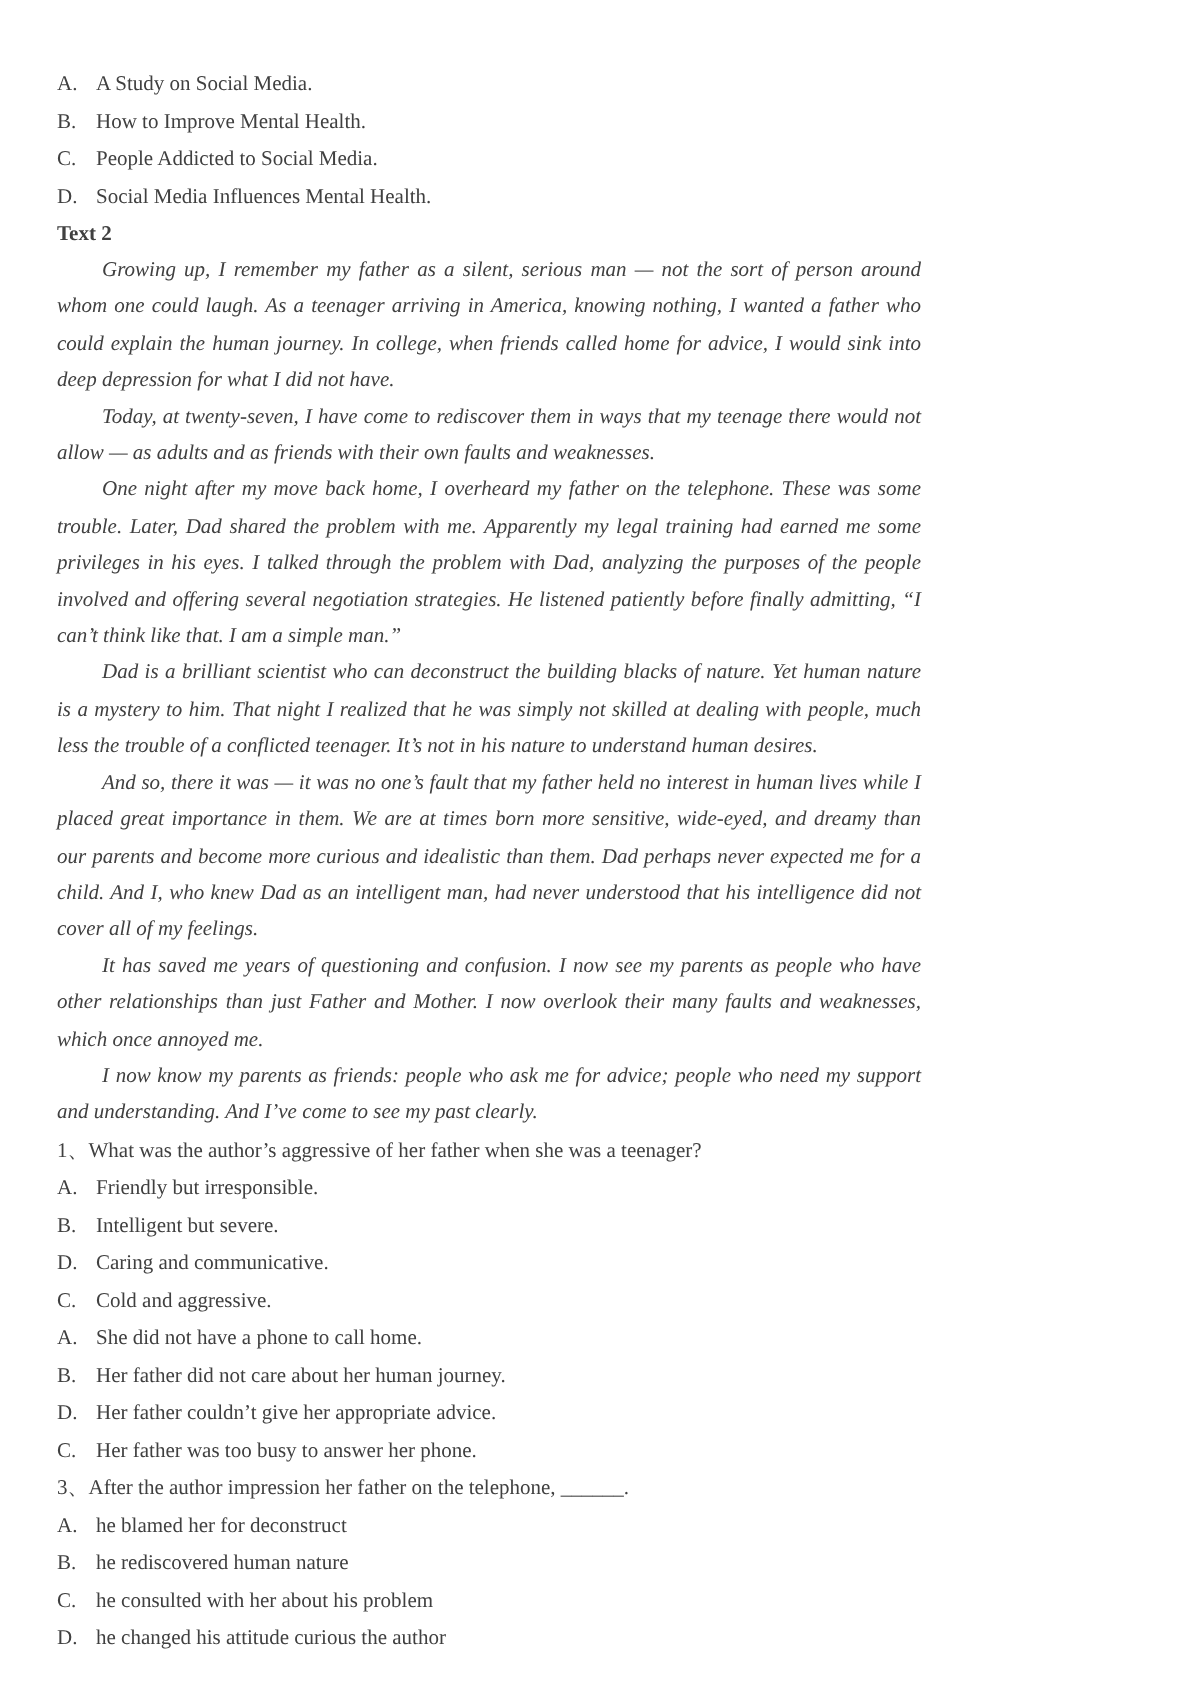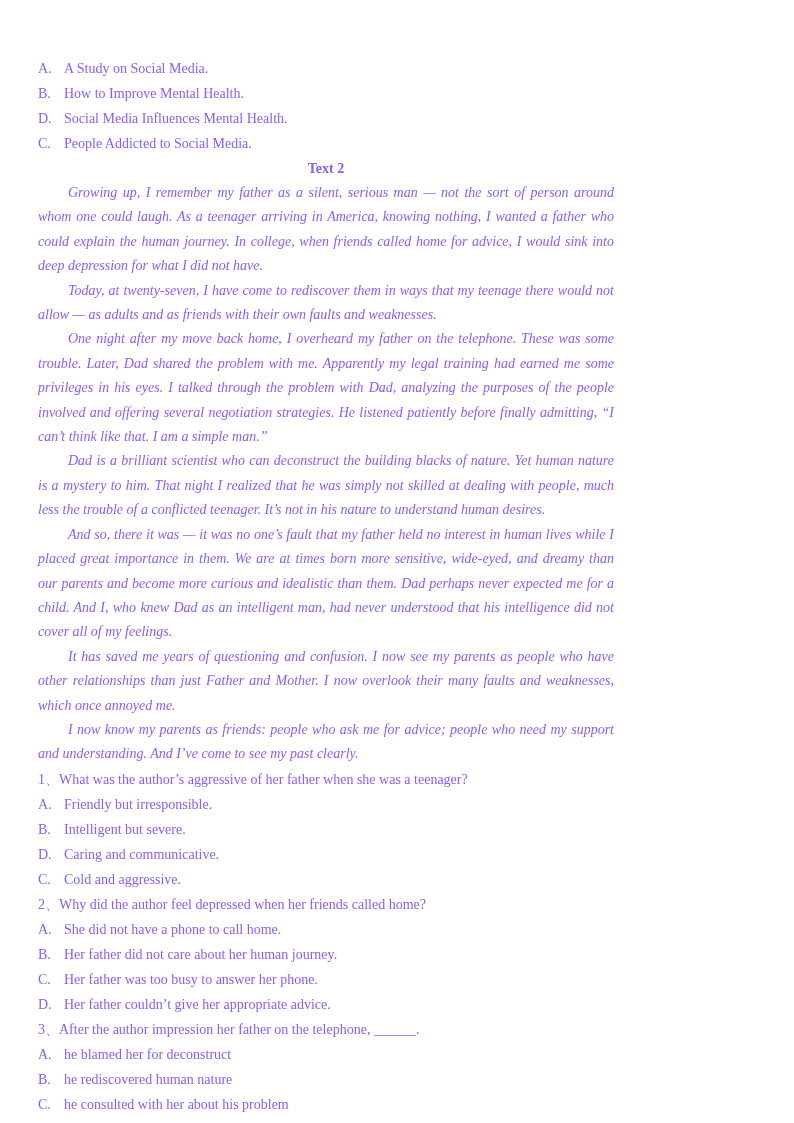--- a/index.html
+++ b/index.html
@@ -6,36 +6,35 @@
     margin: 0;
     padding: 0;
     background: #ffffff;
   }
   .page {
     position: relative;
     width: 652px;
     height: 1123px;
     box-sizing: border-box;
     background: #ffffff;
-    color: #8b5cf6;
-    padding: 56px 38px 0 38px;
+    color: #404040;
+    padding: 44px 38px 0 38px;
     font-family: "Liberation Serif", "DejaVu Serif", serif;
     font-size: 14px;
   }
   .opt-line {
     line-height: 25px;
     white-space: nowrap;
   }
   .opt-label {
     display: inline-block;
     min-width: 26px;
   }
   .heading {
     margin: 0;
-    text-align: center;
     font-weight: bold;
     font-size: 14px;
     line-height: 25px;
   }
   .para {
     margin: 0;
     text-align: justify;
     text-indent: 30px;
     line-height: 24.4px;
     font-style: italic;
@@ -50,24 +49,24 @@
 <div class="page">
 
   <div>
     <div class="opt-line">
       <span class="opt-label">A.</span><span>A Study on Social Media.</span>
     </div>
     <div class="opt-line">
       <span class="opt-label">B.</span><span>How to Improve Mental Health.</span>
     </div>
     <div class="opt-line">
-      <span class="opt-label">D.</span><span>Social Media Influences Mental Health.</span>
+      <span class="opt-label">C.</span><span>People Addicted to Social Media.</span>
     </div>
     <div class="opt-line">
-      <span class="opt-label">C.</span><span>People Addicted to Social Media.</span>
+      <span class="opt-label">D.</span><span>Social Media Influences Mental Health.</span>
     </div>
   </div>
 
   <h2 class="heading">Text 2</h2>
 
   <div>
     <p class="para">Growing up, I remember my father as a silent, serious man — not the sort of person around whom one could laugh. As a teenager arriving in America, knowing nothing, I wanted a father who could explain the human journey. In college, when friends called home for advice, I would sink into deep depression for what I did not have.</p>
     <p class="para">Today, at twenty-seven, I have come to rediscover them in ways that my teenage there would not allow — as adults and as friends with their own faults and weaknesses.</p>
     <p class="para">One night after my move back home, I overheard my father on the telephone. These was some trouble. Later, Dad shared the problem with me. Apparently my legal training had earned me some privileges in his eyes. I talked through the problem with Dad, analyzing the purposes of the people involved and offering several negotiation strategies. He listened patiently before finally admitting, “I can’t think like that. I am a simple man.”</p>
     <p class="para">Dad is a brilliant scientist who can deconstruct the building blacks of nature. Yet human nature is a mystery to him. That night I realized that he was simply not skilled at dealing with people, much less the trouble of a conflicted teenager. It’s not in his nature to understand human desires.</p>
@@ -88,34 +87,31 @@
     </div>
     <div class="opt-line">
       <span class="opt-label">D.</span><span>Caring and communicative.</span>
     </div>
     <div class="opt-line">
       <span class="opt-label">C.</span><span>Cold and aggressive.</span>
     </div>
   </div>
 
   <div>
-    <div class="q-stem">
-      <span>2、</span><span>Why did the author feel depressed when her friends called home?</span>
-    </div>
     <div class="opt-line">
       <span class="opt-label">A.</span><span>She did not have a phone to call home.</span>
     </div>
     <div class="opt-line">
       <span class="opt-label">B.</span><span>Her father did not care about her human journey.</span>
     </div>
     <div class="opt-line">
-      <span class="opt-label">C.</span><span>Her father was too busy to answer her phone.</span>
+      <span class="opt-label">D.</span><span>Her father couldn’t give her appropriate advice.</span>
     </div>
     <div class="opt-line">
-      <span class="opt-label">D.</span><span>Her father couldn’t give her appropriate advice.</span>
+      <span class="opt-label">C.</span><span>Her father was too busy to answer her phone.</span>
     </div>
   </div>
 
   <div>
     <div class="q-stem">
       <span>3、</span><span>After the author impression her father on the telephone, ______.</span>
     </div>
     <div class="opt-line">
       <span class="opt-label">A.</span><span>he blamed her for deconstruct</span>
     </div>

